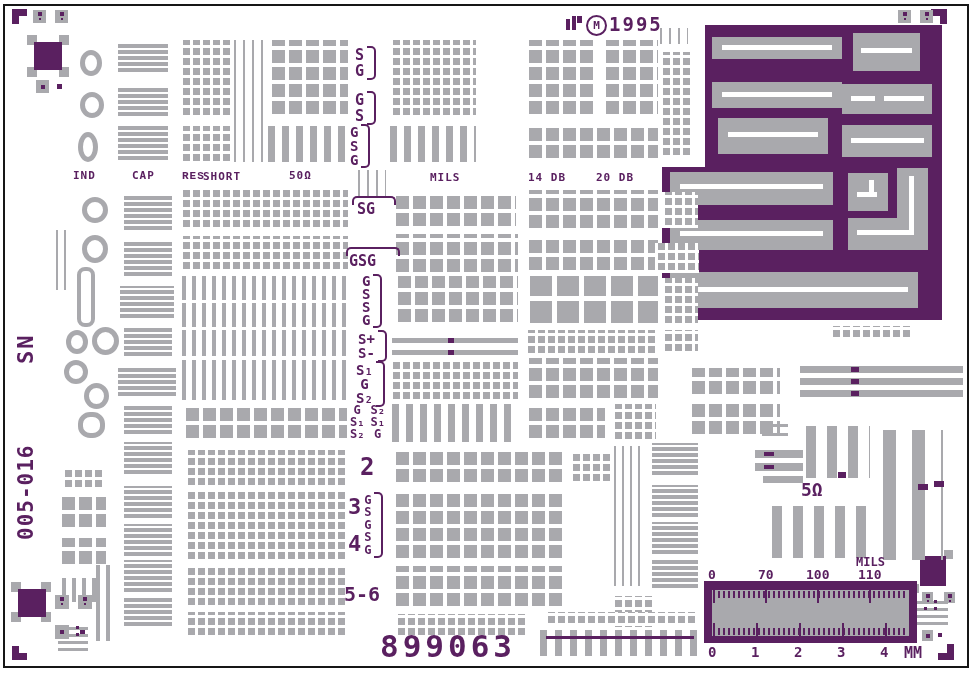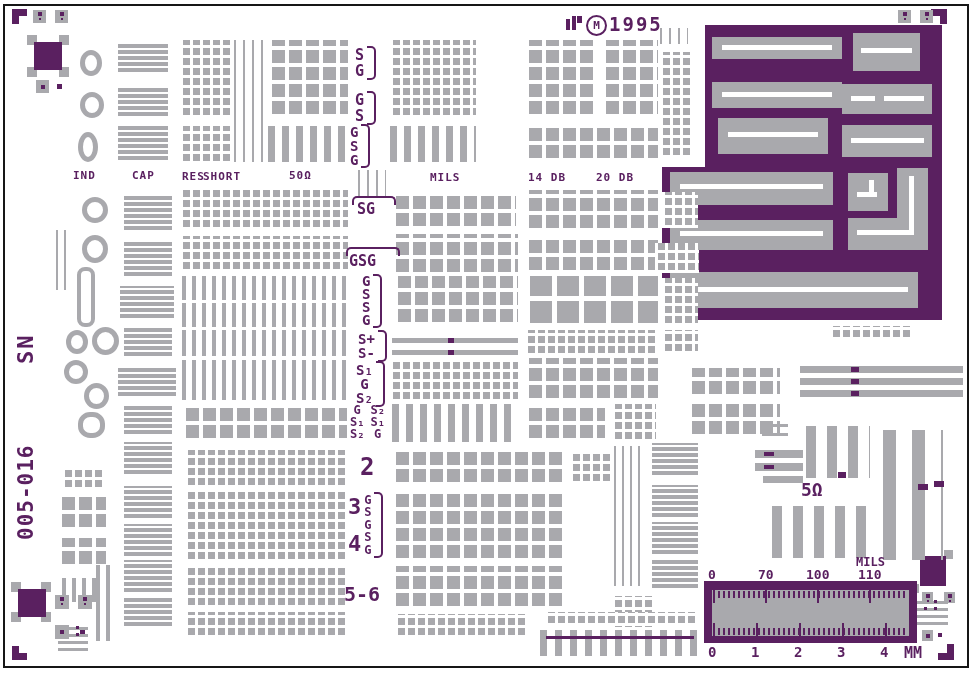--- a/index.html
+++ b/index.html
@@ -57,21 +57,21 @@
   <div class="mcircle" style="left:586px;top:15px;">
     <span>M</span>
   </div>
   <span class="txt" style="left:609px;top:13px;font-size:19px;letter-spacing:2px;">1995</span>
 
   <span class="vtext" style="left:13px;top:364px;font-size:22px;letter-spacing:2px;">SN</span>
   <span class="vtext" style="left:14px;top:540px;font-size:21px;letter-spacing:1px;">005-016</span>
 
   <span class="txt clabel" style="left:73px;top:169px;">IND</span>
   <span class="txt clabel" style="left:132px;top:169px;">CAP</span>
-  <span class="txt clabel" style="left:182px;top:170px;">RES</span>
+  <span class="txt clabel" style="left:182px;top:170px;font-family:Liberation Mono, monospace;">RES</span>
   <span class="txt clabel" style="left:203px;top:170px;">SHORT</span>
   <span class="txt clabel" style="left:289px;top:169px;">50Ω</span>
   <span class="txt clabel" style="left:430px;top:171px;">MILS</span>
   <span class="txt clabel" style="left:528px;top:171px;">14 DB</span>
   <span class="txt clabel" style="left:596px;top:171px;">20 DB</span>
 
   <div class="sgrp" style="left:355px;top:46px;">
     <div class="scol" style="font-size:15px;line-height:16px;">
       <span>S</span>
       <span>G</span>
@@ -152,20 +152,21 @@
       <span>S</span>
       <span>G</span>
       <span>S</span>
       <span>G</span>
     </div>
     <div class="rbr" style="height:62px;"></div>
   </div>
 
   <span class="txt" style="left:344px;top:582px;font-size:20px;">5-6</span>
 
+  <span class="txt serial" style="left:380px;top:628px;">899063</span>
 
   <span class="txt" style="left:801px;top:479px;font-size:18px;">5Ω</span>
 
   <span class="txt rlabel" style="left:708px;top:567px;">0</span>
   <span class="txt rlabel" style="left:758px;top:567px;">70</span>
   <span class="txt rlabel" style="left:806px;top:567px;">100</span>
   <span class="txt rlabel" style="left:858px;top:567px;">110</span>
   <span class="txt" style="left:856px;top:555px;font-size:12px;">MILS</span>
   <span class="txt" style="left:708px;top:644px;font-size:14px;">0</span>
   <span class="txt" style="left:751px;top:644px;font-size:14px;">1</span>

